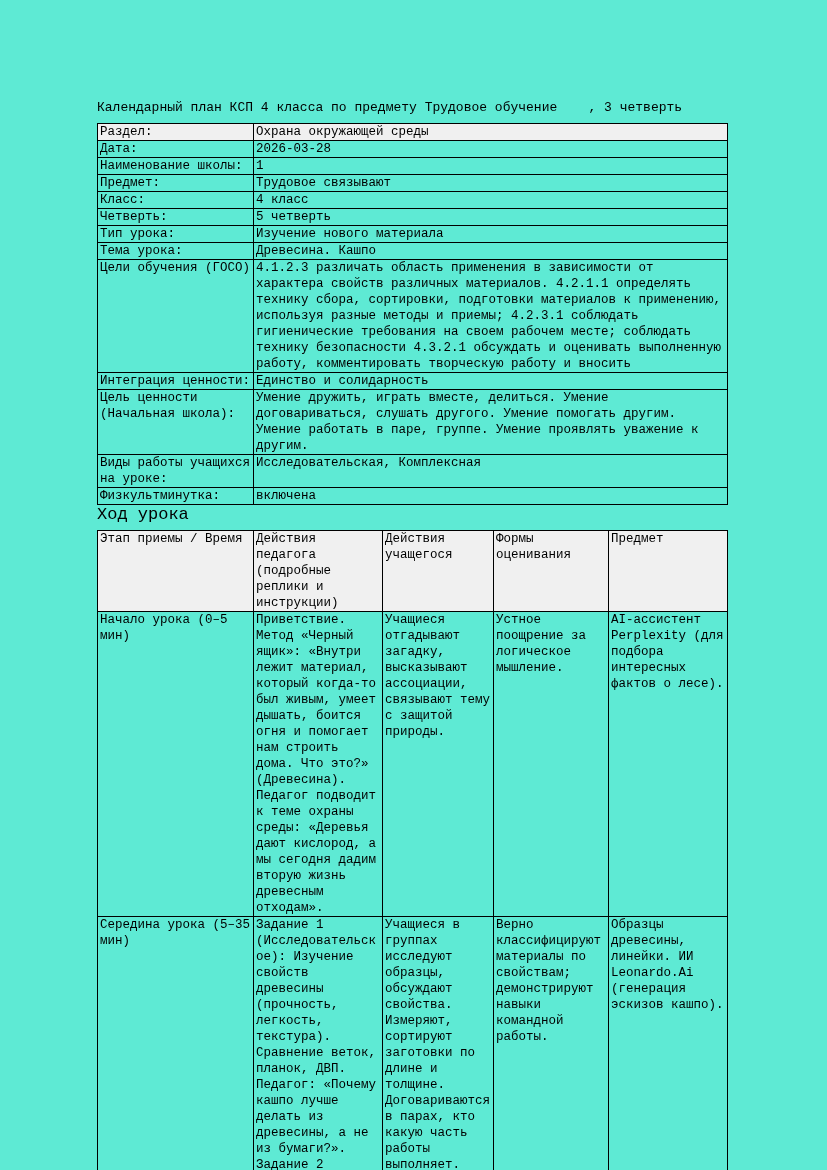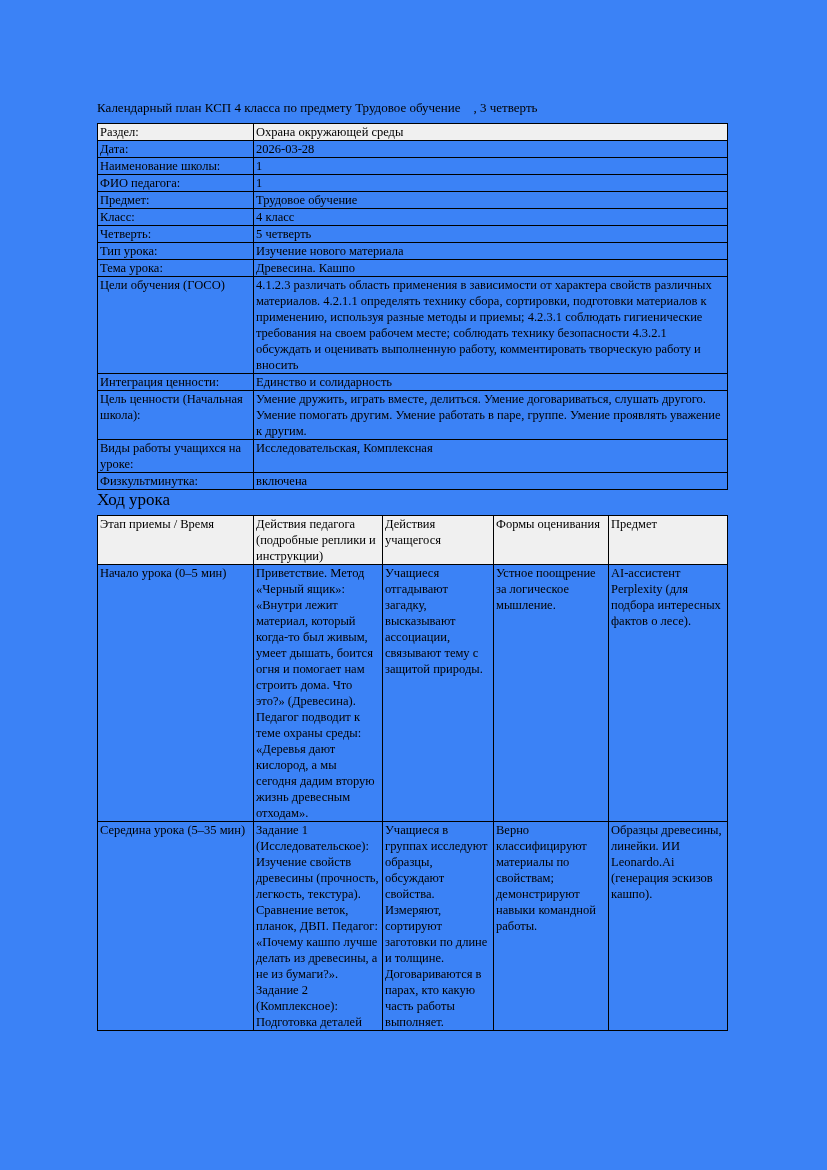--- a/index.html
+++ b/index.html
@@ -4,22 +4,22 @@
 <style>
   html, body {
     margin: 0;
     padding: 0;
     background: #ffffff;
   }
   .page {
     position: relative;
     width: 827px;
     height: 1170px;
-    background: #3b82f6;
-    font-family: Liberation Serif, serif;
+    background: #5eead4;
+    font-family: Liberation Mono, monospace;
     color: #000000;
     overflow: hidden;
   }
   .content {
     position: absolute;
     left: 97px;
     top: 100px;
     width: 630px;
   }
   .doc-title {
@@ -81,26 +81,22 @@
         </tr>
         <tr>
           <td>Дата:</td>
           <td>2026-03-28</td>
         </tr>
         <tr>
           <td>Наименование школы:</td>
           <td>1</td>
         </tr>
         <tr>
-          <td>ФИО педагога:</td>
-          <td>1</td>
-        </tr>
-        <tr>
           <td>Предмет:</td>
-          <td>Трудовое обучение</td>
+          <td>Трудовое связывают</td>
         </tr>
         <tr>
           <td>Класс:</td>
           <td>4 класс</td>
         </tr>
         <tr>
           <td>Четверть:</td>
           <td>5 четверть</td>
         </tr>
         <tr>

